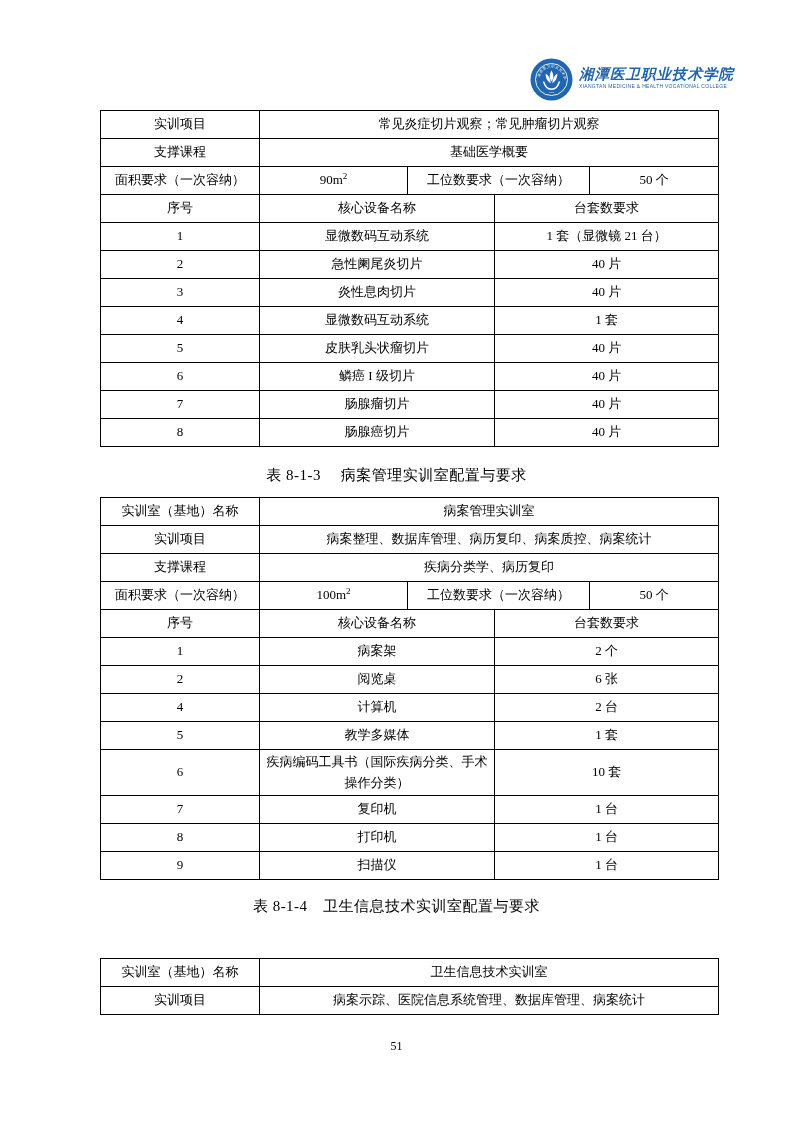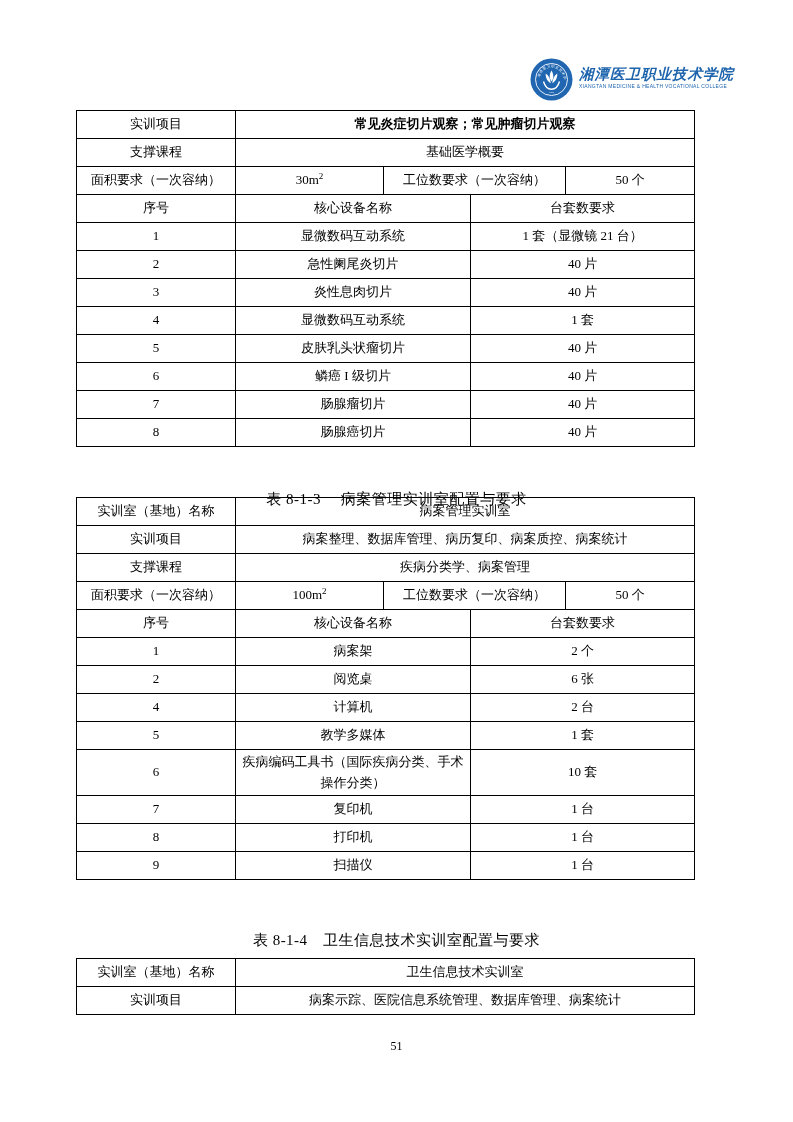--- a/index.html
+++ b/index.html
@@ -20,35 +20,35 @@
   .logo-cn {
     color:#1d64ad; font-size:14.5px; font-weight:bold; font-style:italic;
     letter-spacing:1px; line-height:1.2; white-space:nowrap;
   }
   .logo-en {
     color:#1d64ad; font-size:5px; letter-spacing:0.3px; line-height:1.4;
     font-family:"Liberation Sans","DejaVu Sans",sans-serif; white-space:nowrap;
   }
   
   table.doc-table {
-    position:absolute; left:76px; width:618px;
+    position:absolute; left:100px; width:618px;
     border-collapse:collapse; table-layout:fixed;
   }
   table.doc-table td {
     border:1px solid #000;
     font-size:13px;
     text-align:center;
     vertical-align:middle;
     padding:1px 4px;
     line-height:1.45;
     overflow:hidden;
   }
   tr.h27 { height:28px; }
   tr.h45 { height:46px; }
-  td.val-left { text-align:left; padding-left:11px;font-weight:bold; }
+  td.val-left { text-align:left; padding-left:11px; }
   td sup { font-size:9px; line-height:0; }
   
   .table-title {
     position:absolute; left:0; width:100%;
     text-align:center; font-size:15px; letter-spacing:0.5px;
   }
   .page-number {
     position:absolute; left:0; width:100%;
     text-align:center; font-size:12px;
   }
@@ -92,21 +92,21 @@
         <tr class="h27">
       <td>实训项目</td>
       <td colspan="4" class="val-left">常见炎症切片观察；常见肿瘤切片观察</td>
     </tr>
     <tr class="h27">
       <td>支撑课程</td>
       <td colspan="4">基础医学概要</td>
     </tr>
     <tr class="h27">
       <td>面积要求（一次容纳）</td>
-      <td><span>30m</span><sup>2</sup></td>
+      <td><span>90m</span><sup>2</sup></td>
       <td colspan="2">工位数要求（一次容纳）</td>
       <td>50 个</td>
     </tr>
     <tr class="h27">
       <td>序号</td>
       <td colspan="2">核心设备名称</td>
       <td colspan="2">台套数要求</td>
     </tr>
     <tr class="h27">
       <td>1</td>
@@ -144,42 +144,42 @@
       <td colspan="2">40 片</td>
     </tr>
     <tr class="h27">
       <td>8</td>
       <td colspan="2">肠腺癌切片</td>
       <td colspan="2">40 片</td>
     </tr>
   </tbody>
     </table>
 
-  <div class="table-title" style="top:490px;">表 8-1-3　 病案管理实训室配置与要求</div>
+  <div class="table-title" style="top:466px;">表 8-1-3　 病案管理实训室配置与要求</div>
 
   <table class="doc-table" style="top:497px;">
     <colgroup>
       <col style="width:159px">
         <col style="width:148px">
         <col style="width:87px">
         <col style="width:95px">
         <col style="width:129px">
     </colgroup>
     <tbody>
         <tr class="h27">
       <td>实训室（基地）名称</td>
       <td colspan="4">病案管理实训室</td>
     </tr>
     <tr class="h27">
       <td>实训项目</td>
       <td colspan="4">病案整理、数据库管理、病历复印、病案质控、病案统计</td>
     </tr>
     <tr class="h27">
       <td>支撑课程</td>
-      <td colspan="4">疾病分类学、病案管理</td>
+      <td colspan="4">疾病分类学、病历复印</td>
     </tr>
     <tr class="h27">
       <td>面积要求（一次容纳）</td>
       <td><span>100m</span><sup>2</sup></td>
       <td colspan="2">工位数要求（一次容纳）</td>
       <td>50 个</td>
     </tr>
     <tr class="h27">
       <td>序号</td>
       <td colspan="2">核心设备名称</td>
@@ -221,21 +221,21 @@
       <td colspan="2">1 台</td>
     </tr>
     <tr class="h27">
       <td>9</td>
       <td colspan="2">扫描仪</td>
       <td colspan="2">1 台</td>
     </tr>
   </tbody>
     </table>
 
-  <div class="table-title" style="top:931px;">表 8-1-4　卫生信息技术实训室配置与要求</div>
+  <div class="table-title" style="top:897px;">表 8-1-4　卫生信息技术实训室配置与要求</div>
 
   <table class="doc-table" style="top:958px;">
     <colgroup>
       <col style="width:159px">
         <col style="width:148px">
         <col style="width:87px">
         <col style="width:95px">
         <col style="width:129px">
     </colgroup>
     <tbody>

